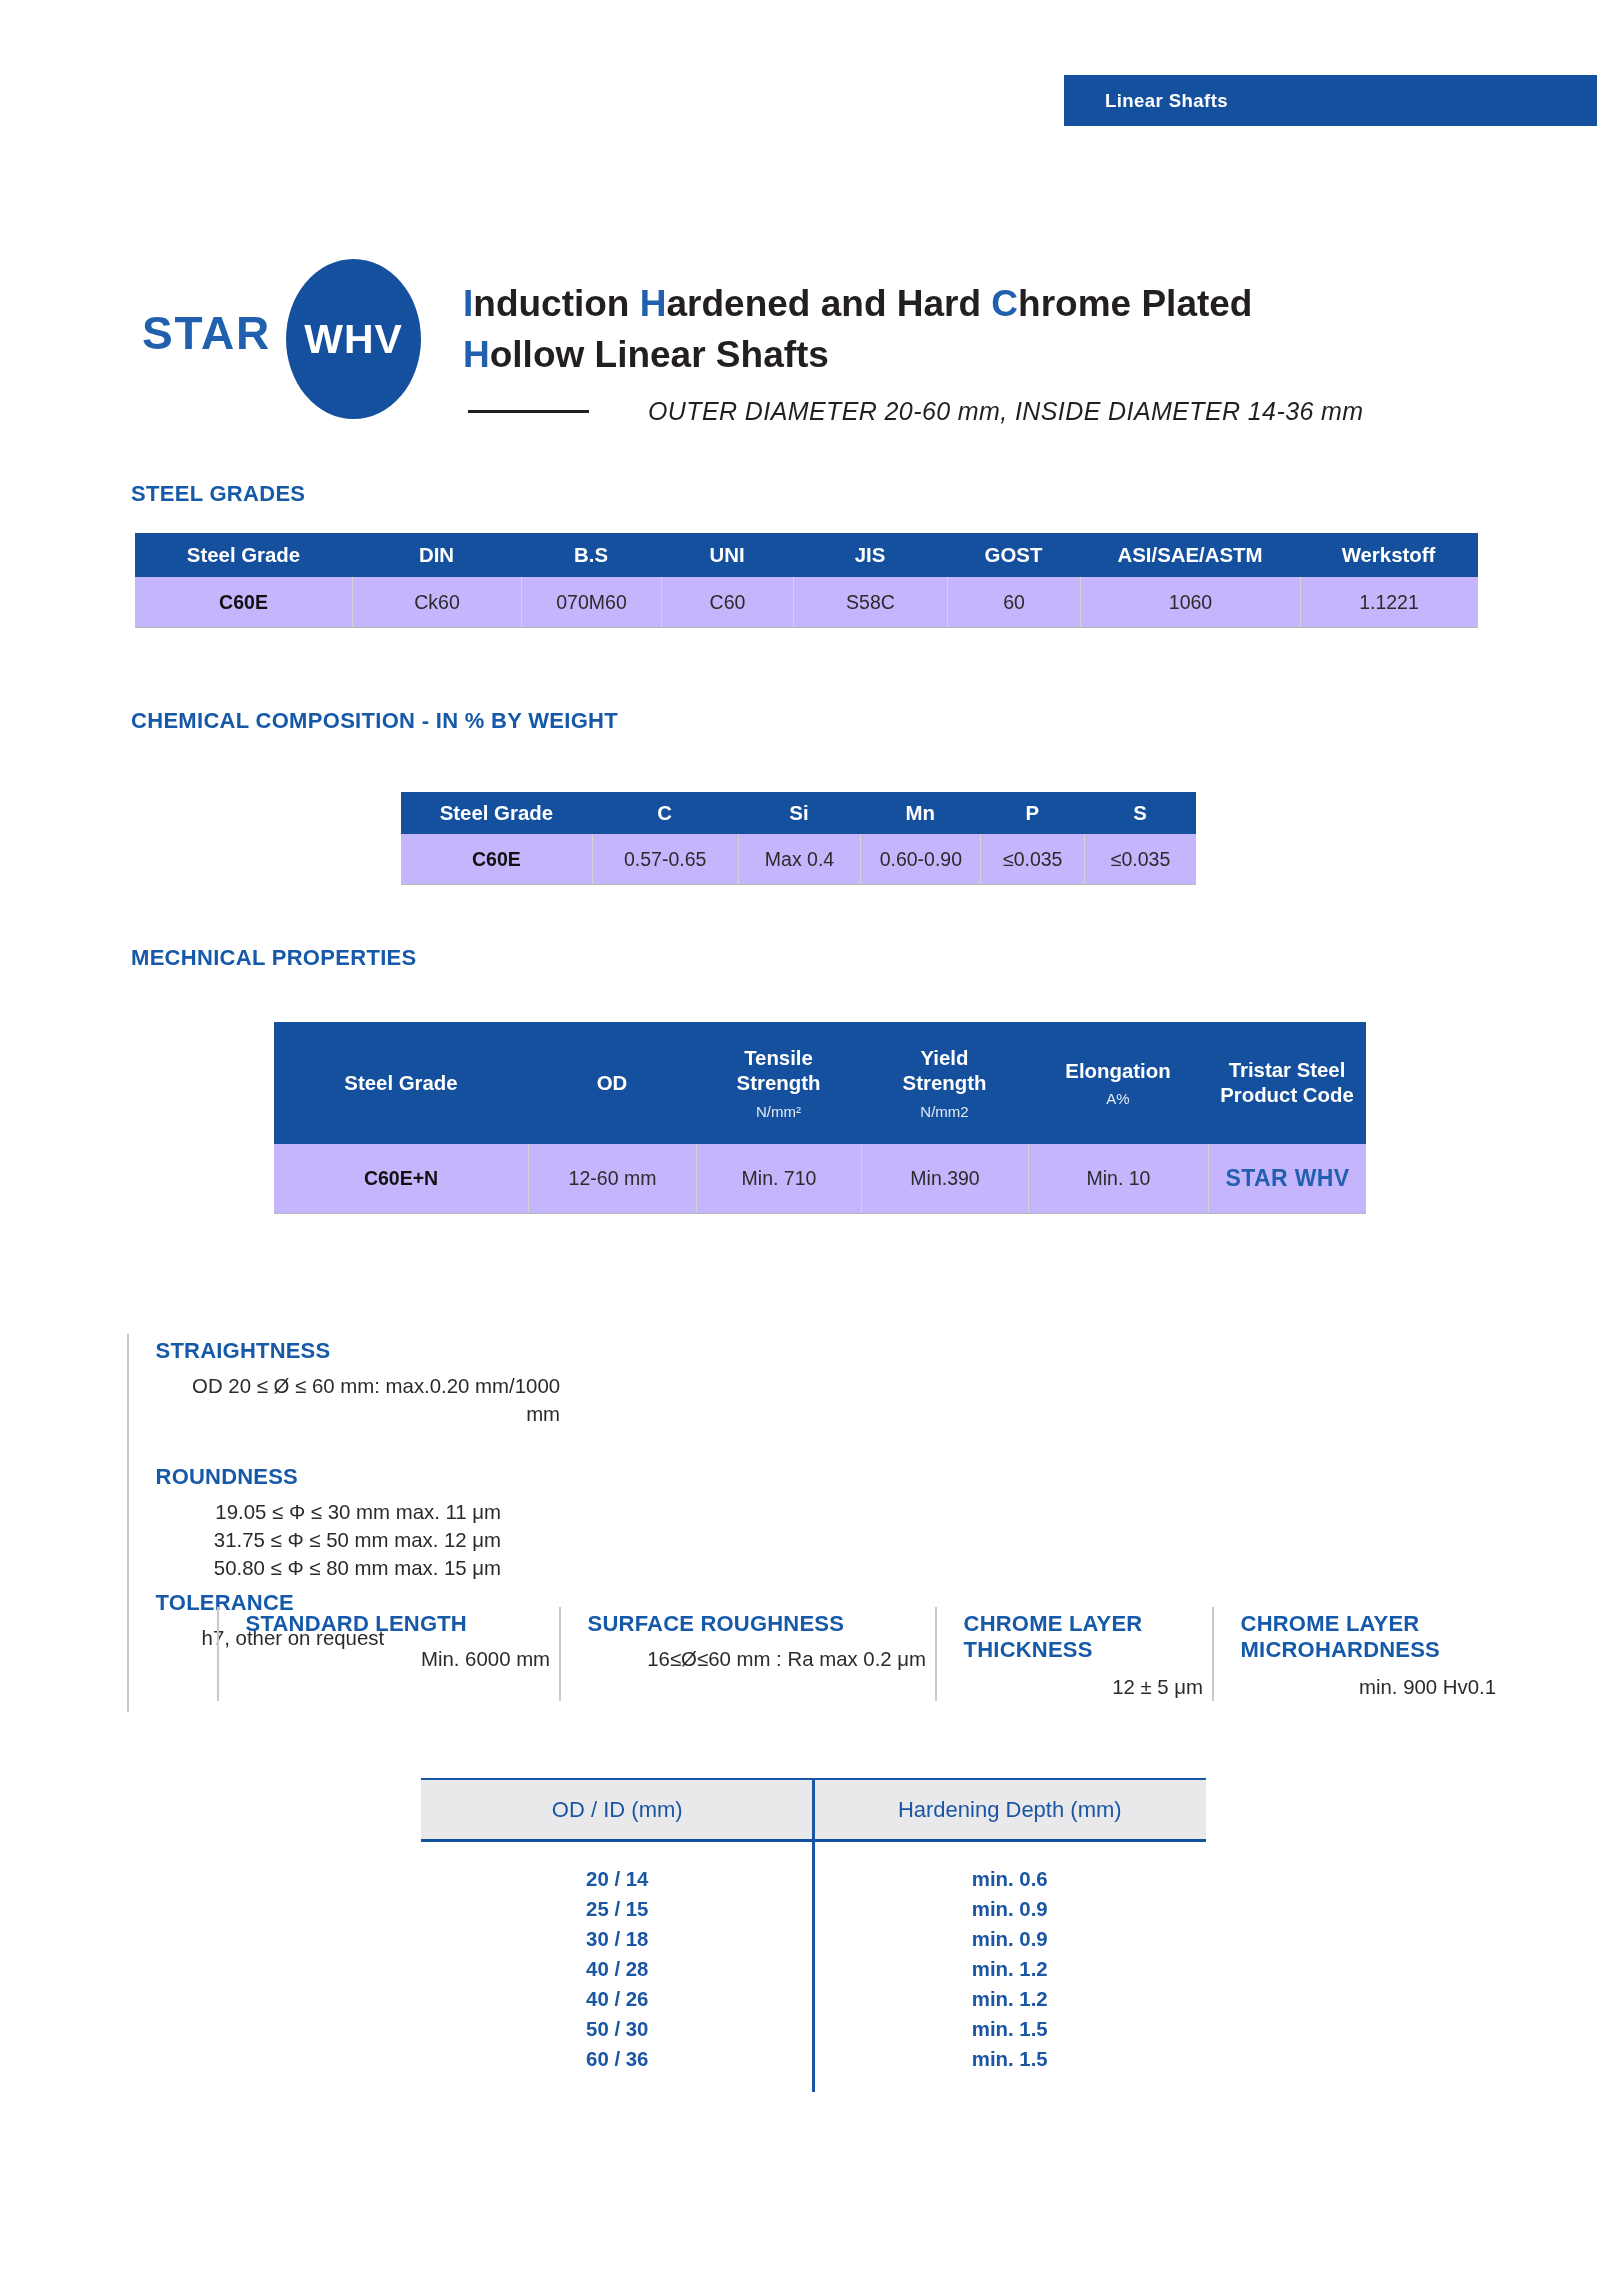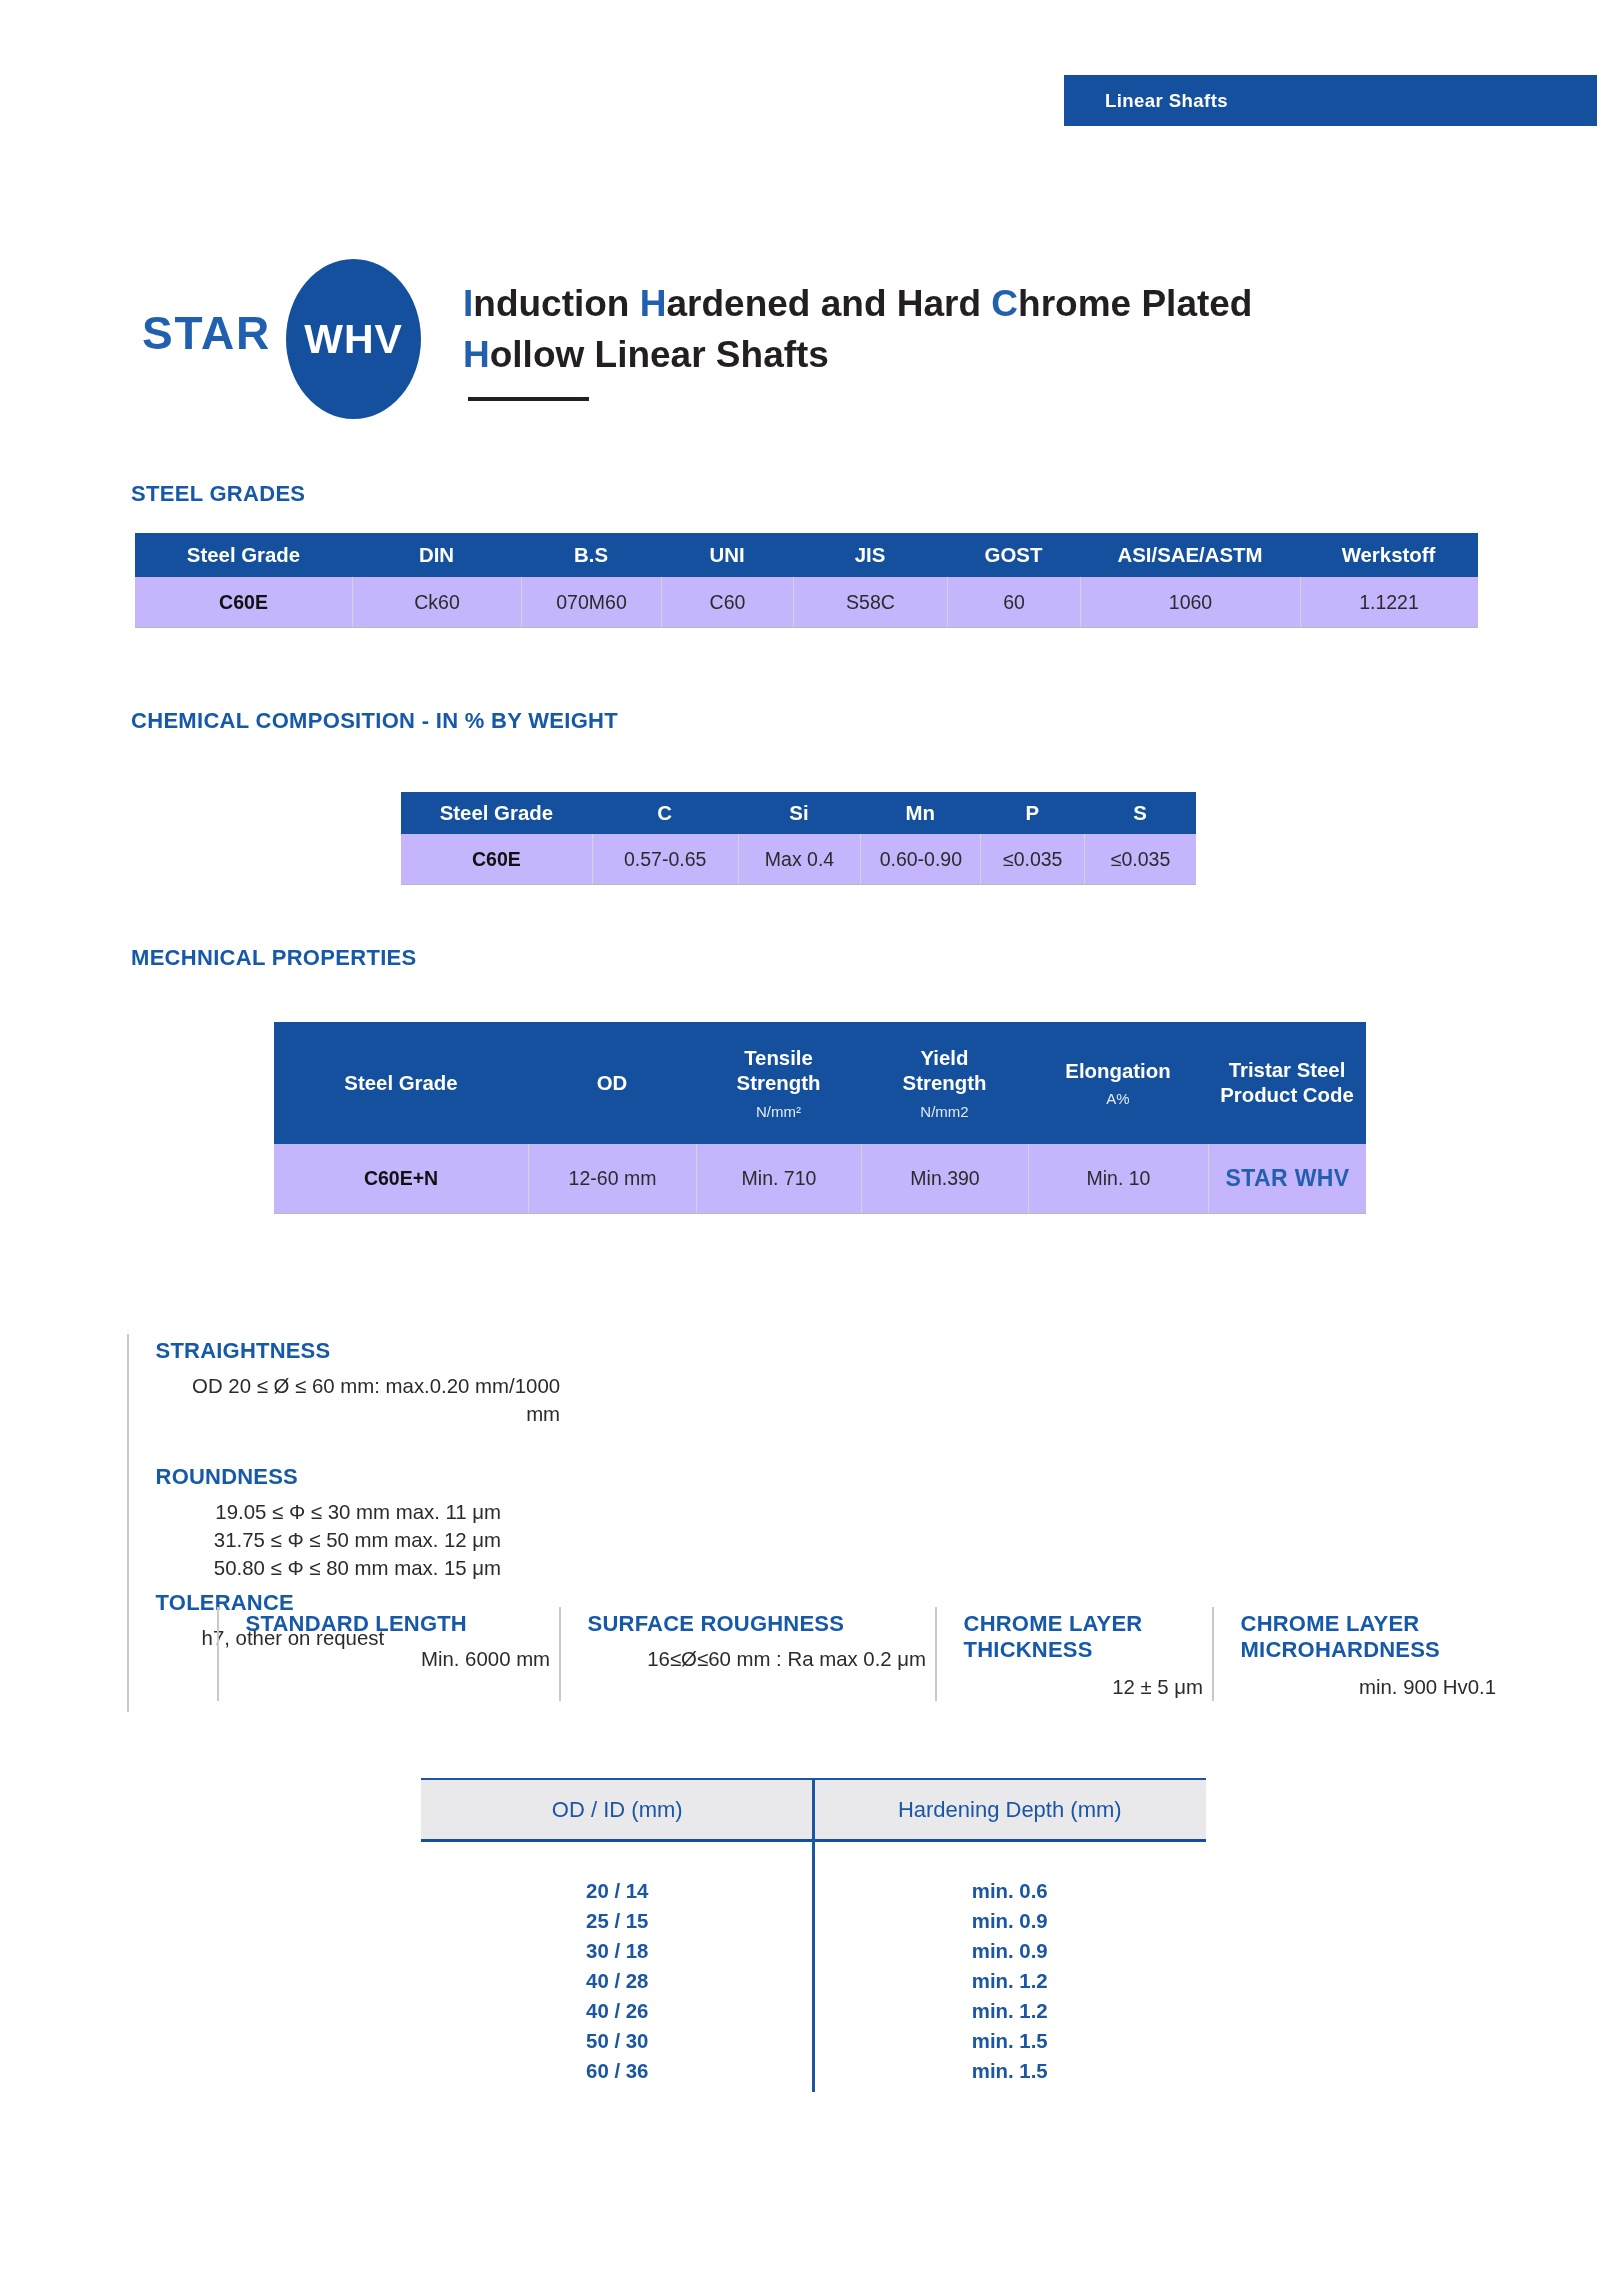--- a/index.html
+++ b/index.html
@@ -91,21 +91,21 @@
   .spec-wrap{max-width:248px;}
   .s2c .spec-heading{max-width:222px;line-height:26.6px;}
   .s2d .spec-heading{max-width:257px;line-height:26.6px;}
   .spec-note{margin-top:8.9px;font-size:22px;font-weight:700;color:var(--accent-blue);display:flex;gap:32px;}
   
   .hard{position:absolute;left:421px;top:1778px;width:785px;border-top:2.7px solid var(--table-blue);}
   .hard-head{display:flex;background:#e9e9ec;height:62px;border-bottom:3.5px solid var(--primary-blue);}
   .hard-head .cell{width:50%;display:flex;align-items:center;justify-content:center;
     color:var(--table-blue);font-weight:400;font-size:22px;}
   .hard-divider{position:absolute;left:391px;top:0;width:2.7px;height:312px;background:var(--table-blue);}
-  .hard-body{display:flex;padding-top:34px;}
+  .hard-body{display:flex;padding-top:22px;}
   .hard-col{width:50%;display:flex;flex-direction:column;}
   .hard-cell{font-size:20.4px;font-weight:700;color:var(--table-blue);line-height:30px;text-align:center;}
 </style>
 </head>
 <body>
 
 <div class="page">
 
   <div class="badge">
     <span>Linear Shafts</span>
@@ -115,20 +115,21 @@
   <div class="brand-ellipse">
     <span class="brand-mark">WHV</span>
   </div>
 
   <div class="title">
     <div><span class="accent">I</span><span>nduction </span><span class="accent">H</span><span>ardened and Hard </span><span class="accent">C</span><span>hrome Plated</span></div>
     <div><span class="accent">H</span><span>ollow Linear Shafts</span></div>
   </div>
   <div class="subtitle-row">
     <div class="subtitle-rule"></div>
+    <div class="subtitle">OUTER DIAMETER 20-60 mm, INSIDE DIAMETER 14-36 mm</div>
   </div>
 
   <div class="section-heading" style="left:131px;top:481px;">STEEL GRADES</div>
   <div class="tbl sg">
     <div class="tbl-head">
       <div class="cell c0">Steel Grade</div>
       <div class="cell c1">DIN</div>
       <div class="cell c2">B.S</div>
       <div class="cell c3">UNI</div>
       <div class="cell c4">JIS</div>

